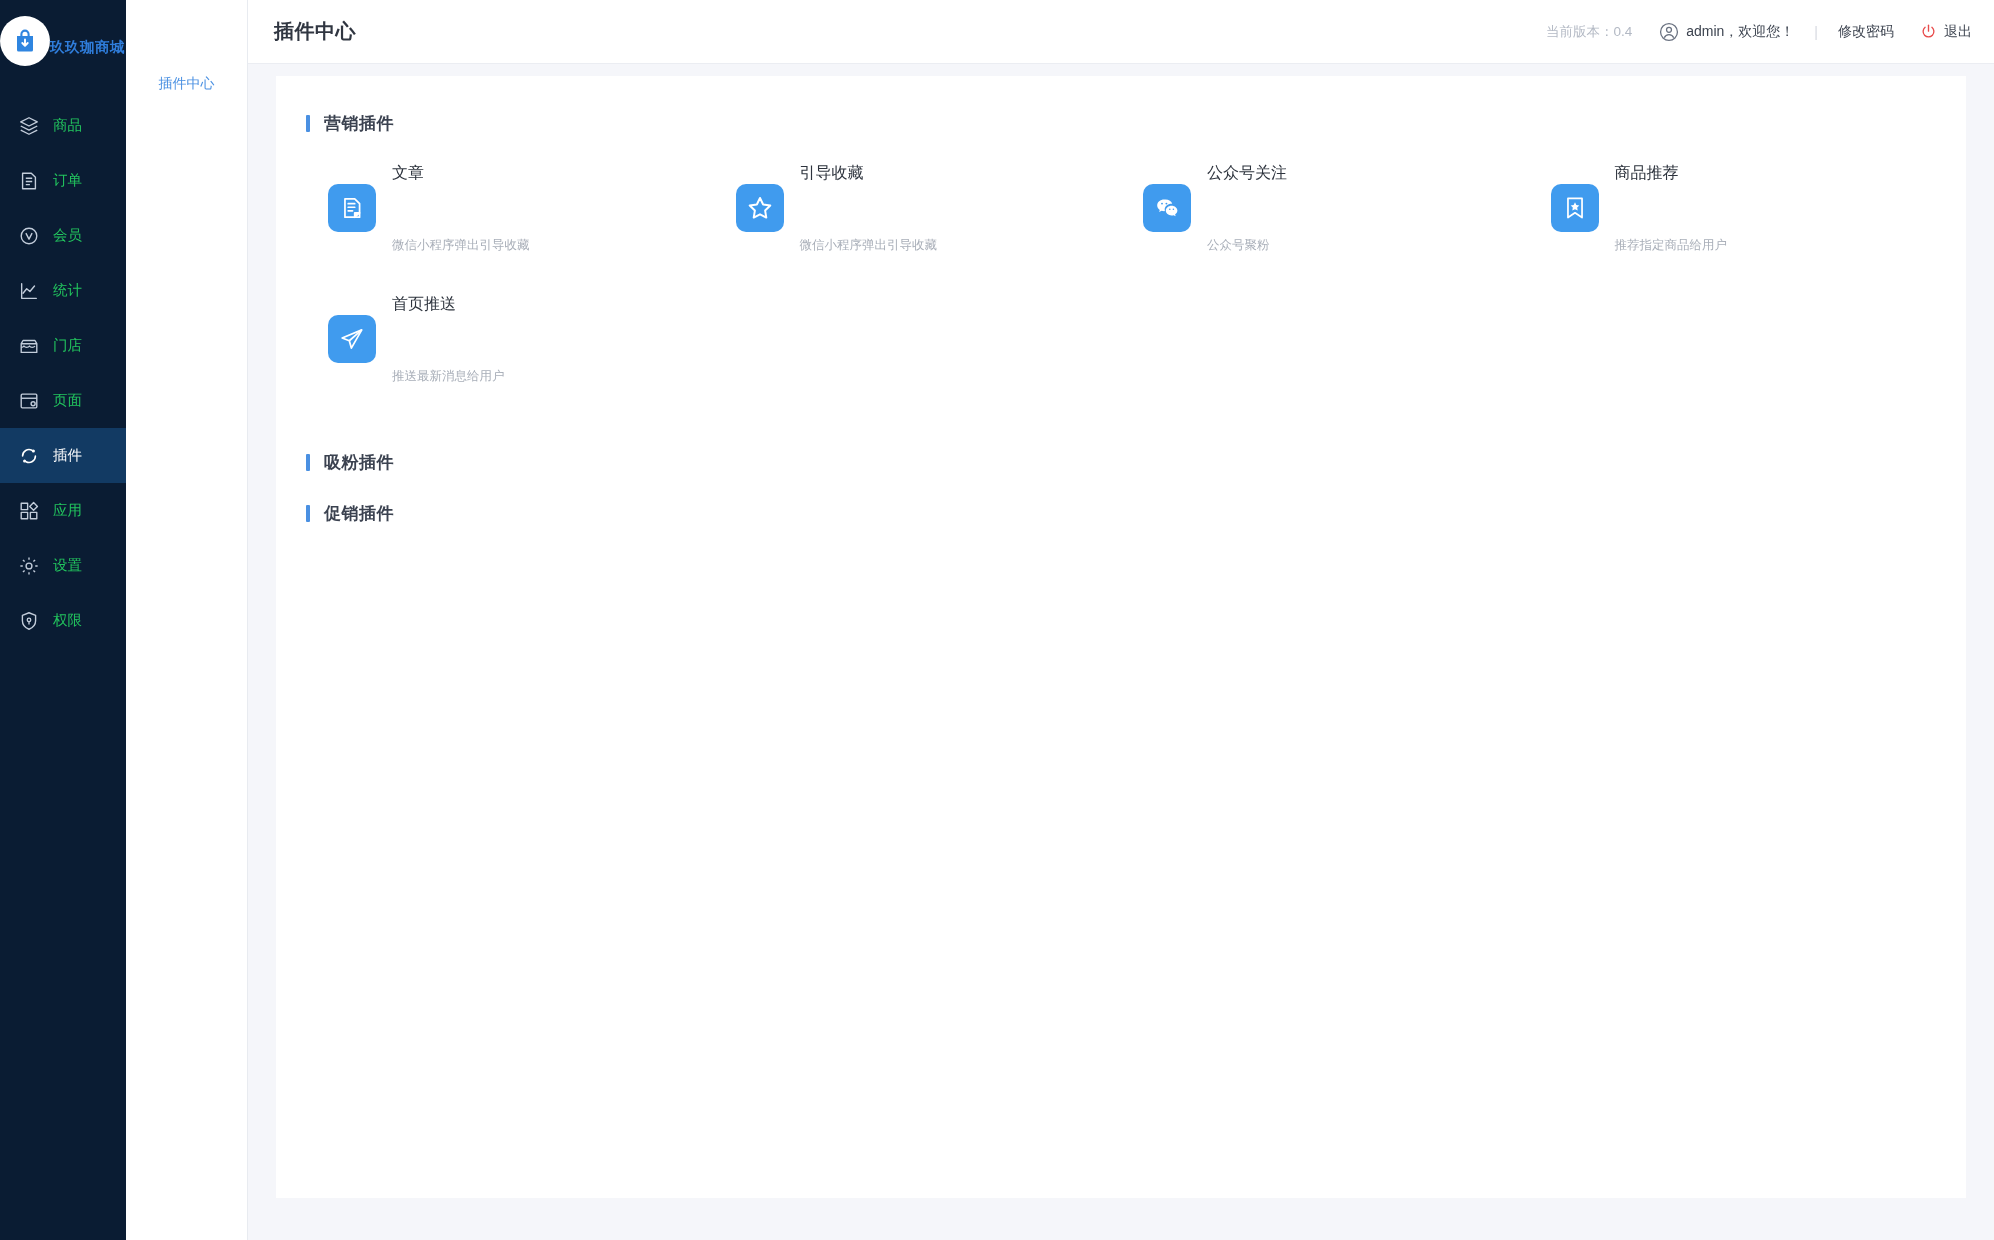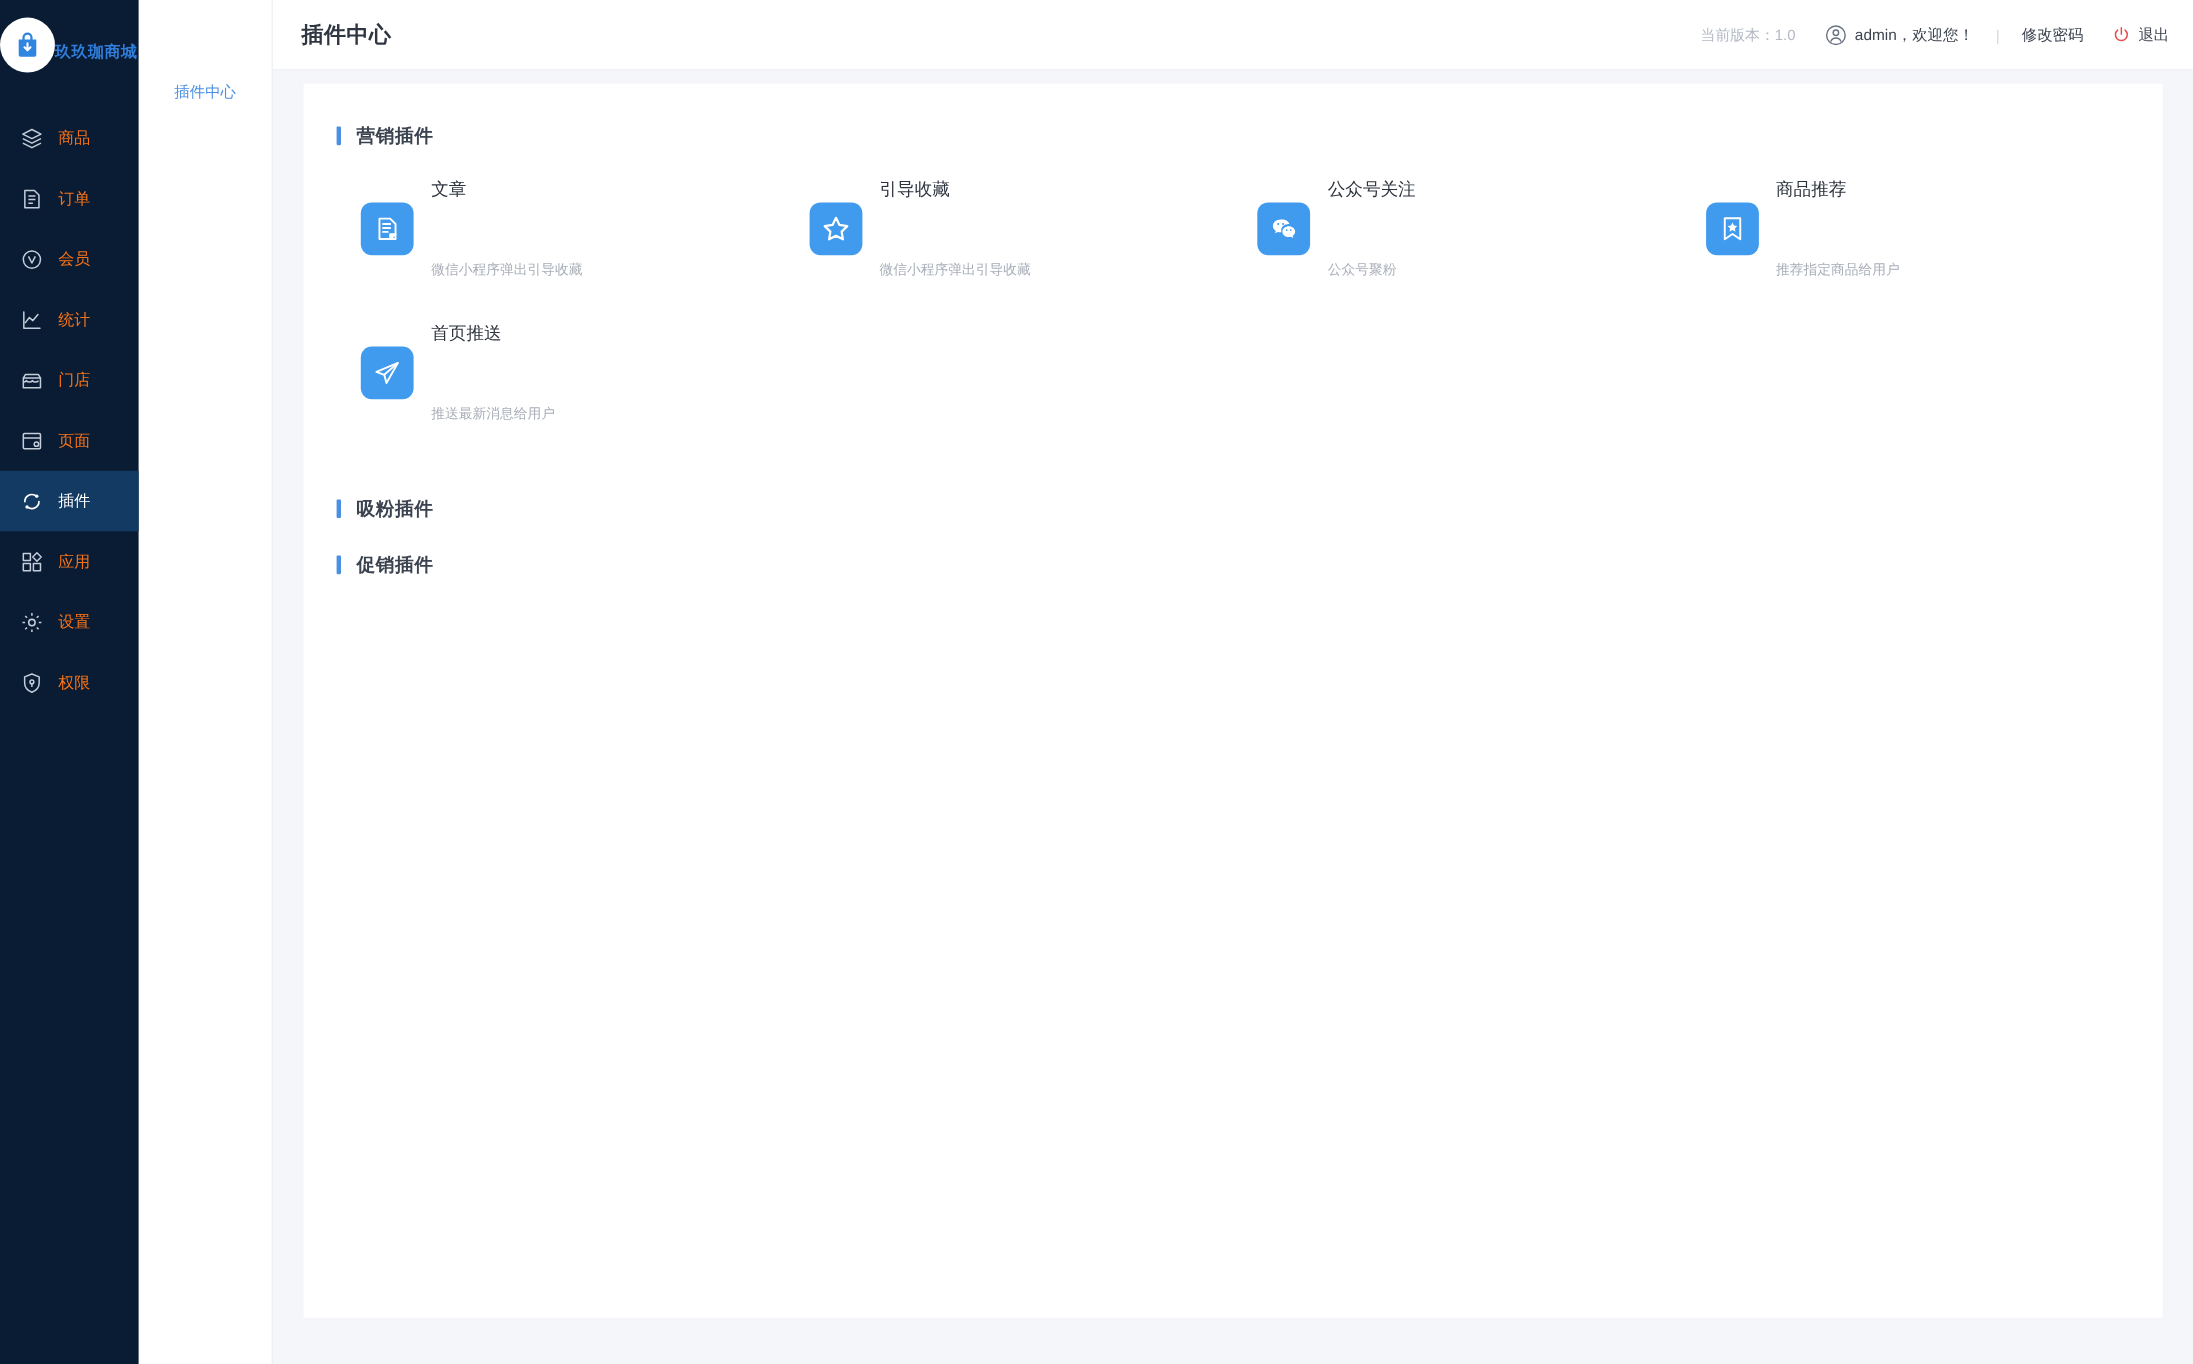--- a/index.html
+++ b/index.html
@@ -34,21 +34,21 @@
     font-size: 14.5px; font-weight: bold;
     color: #2f7ddb;
     letter-spacing: .5px;
   }
   .nav { margin-top: 32px; display: flex; flex-direction: column; }
   .nav-item {
     height: 55px;
     display: flex; align-items: center;
     padding-left: 17px;
     font-size: 14.5px;
-    color: #f97316;
+    color: #22c55e;
     cursor: pointer;
     user-select: none;
   }
   .nav-item .nav-ico {
     width: 24px; height: 24px; flex: 0 0 24px;
     margin-right: 12px;
     display: flex; align-items: center; justify-content: center;
   }
   .nav-item .nav-ico svg { display: block; }
   .nav-item.active { background: #123a63; color: #ffffff; }
@@ -262,21 +262,21 @@
   <div class="subnav">
     <div class="subnav-item">插件中心</div>
   </div>
 
   <div class="main">
 
     <header class="topbar">
       <div class="page-title">插件中心</div>
 
       <div class="topbar-right">
-        <span class="version">当前版本：1.0</span>
+        <span class="version">当前版本：0.4</span>
 
         <span class="user-block">
           <span class="avatar-ico">
             <svg width="22" height="22" viewBox="0 0 24 24" fill="none" stroke="#6a7281" stroke-width="1.4">
               <circle cx="12" cy="12" r="9.2"></circle>
                 <circle cx="12" cy="9.6" r="2.7"></circle>
               <path d="M6.9 18.2c.9-2.3 2.8-3.4 5.1-3.4s4.2 1.1 5.1 3.4"></path>
             </svg>
           </span>
           <span>admin，欢迎您！</span>

